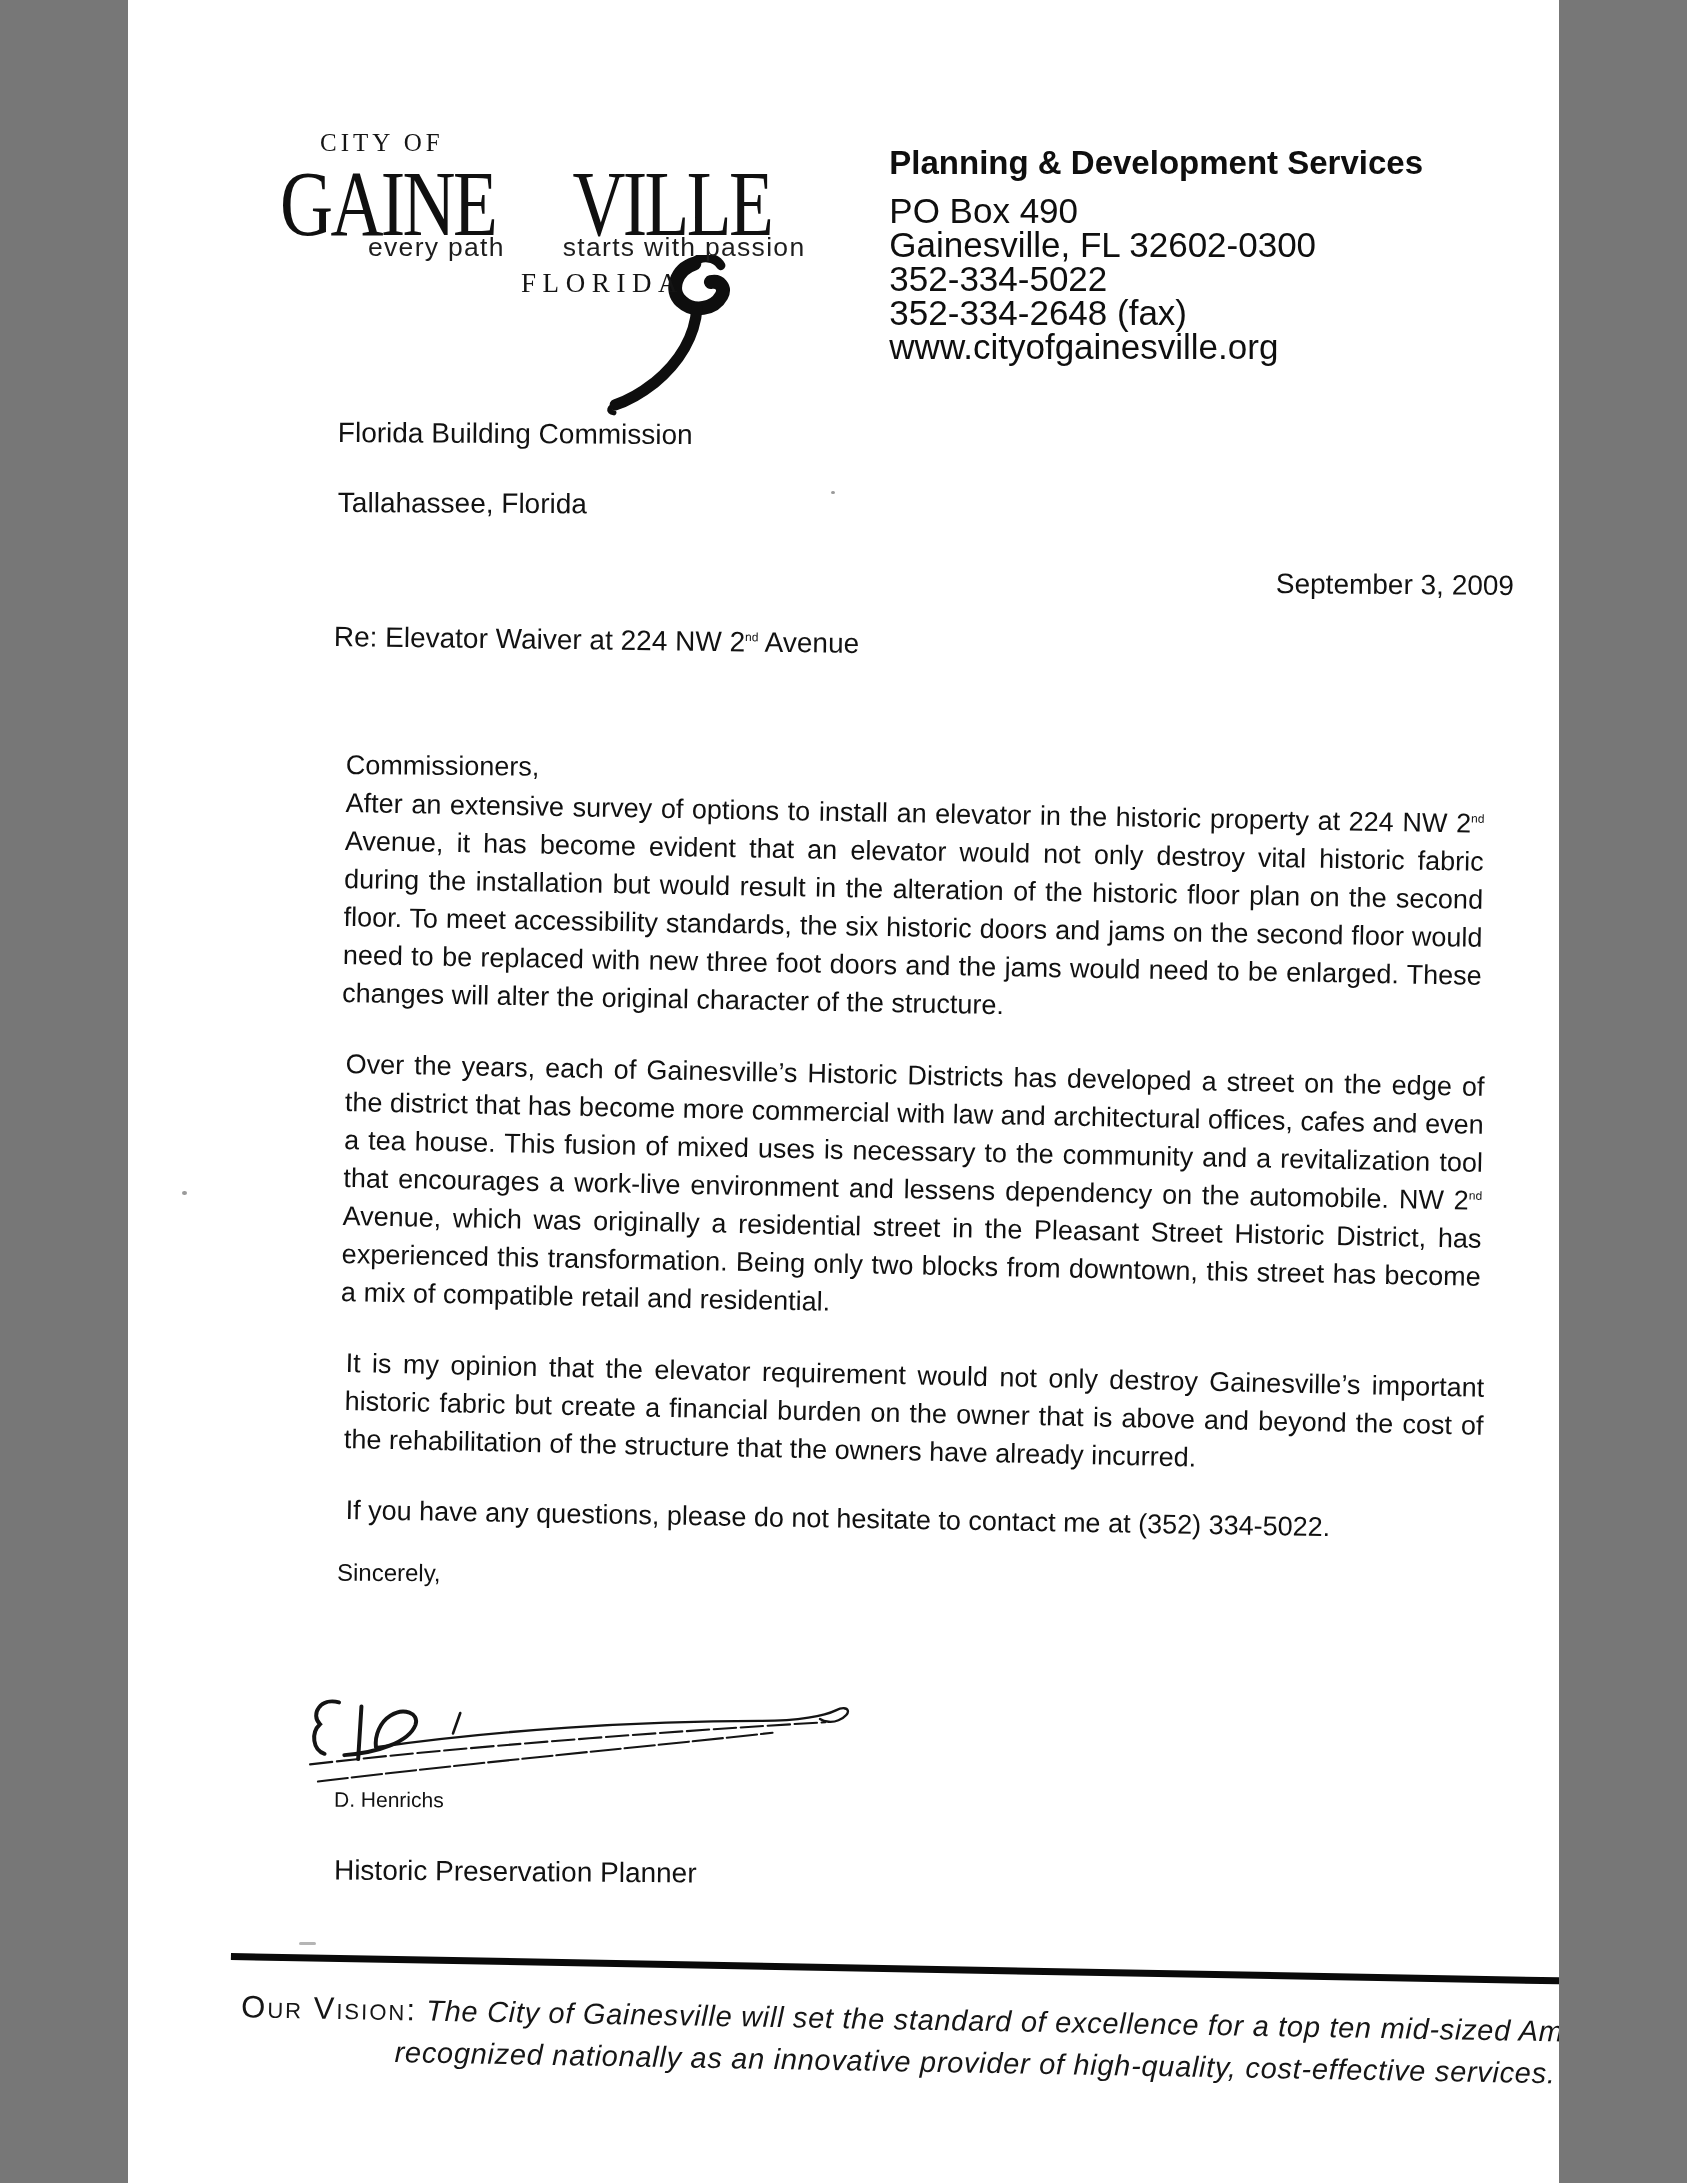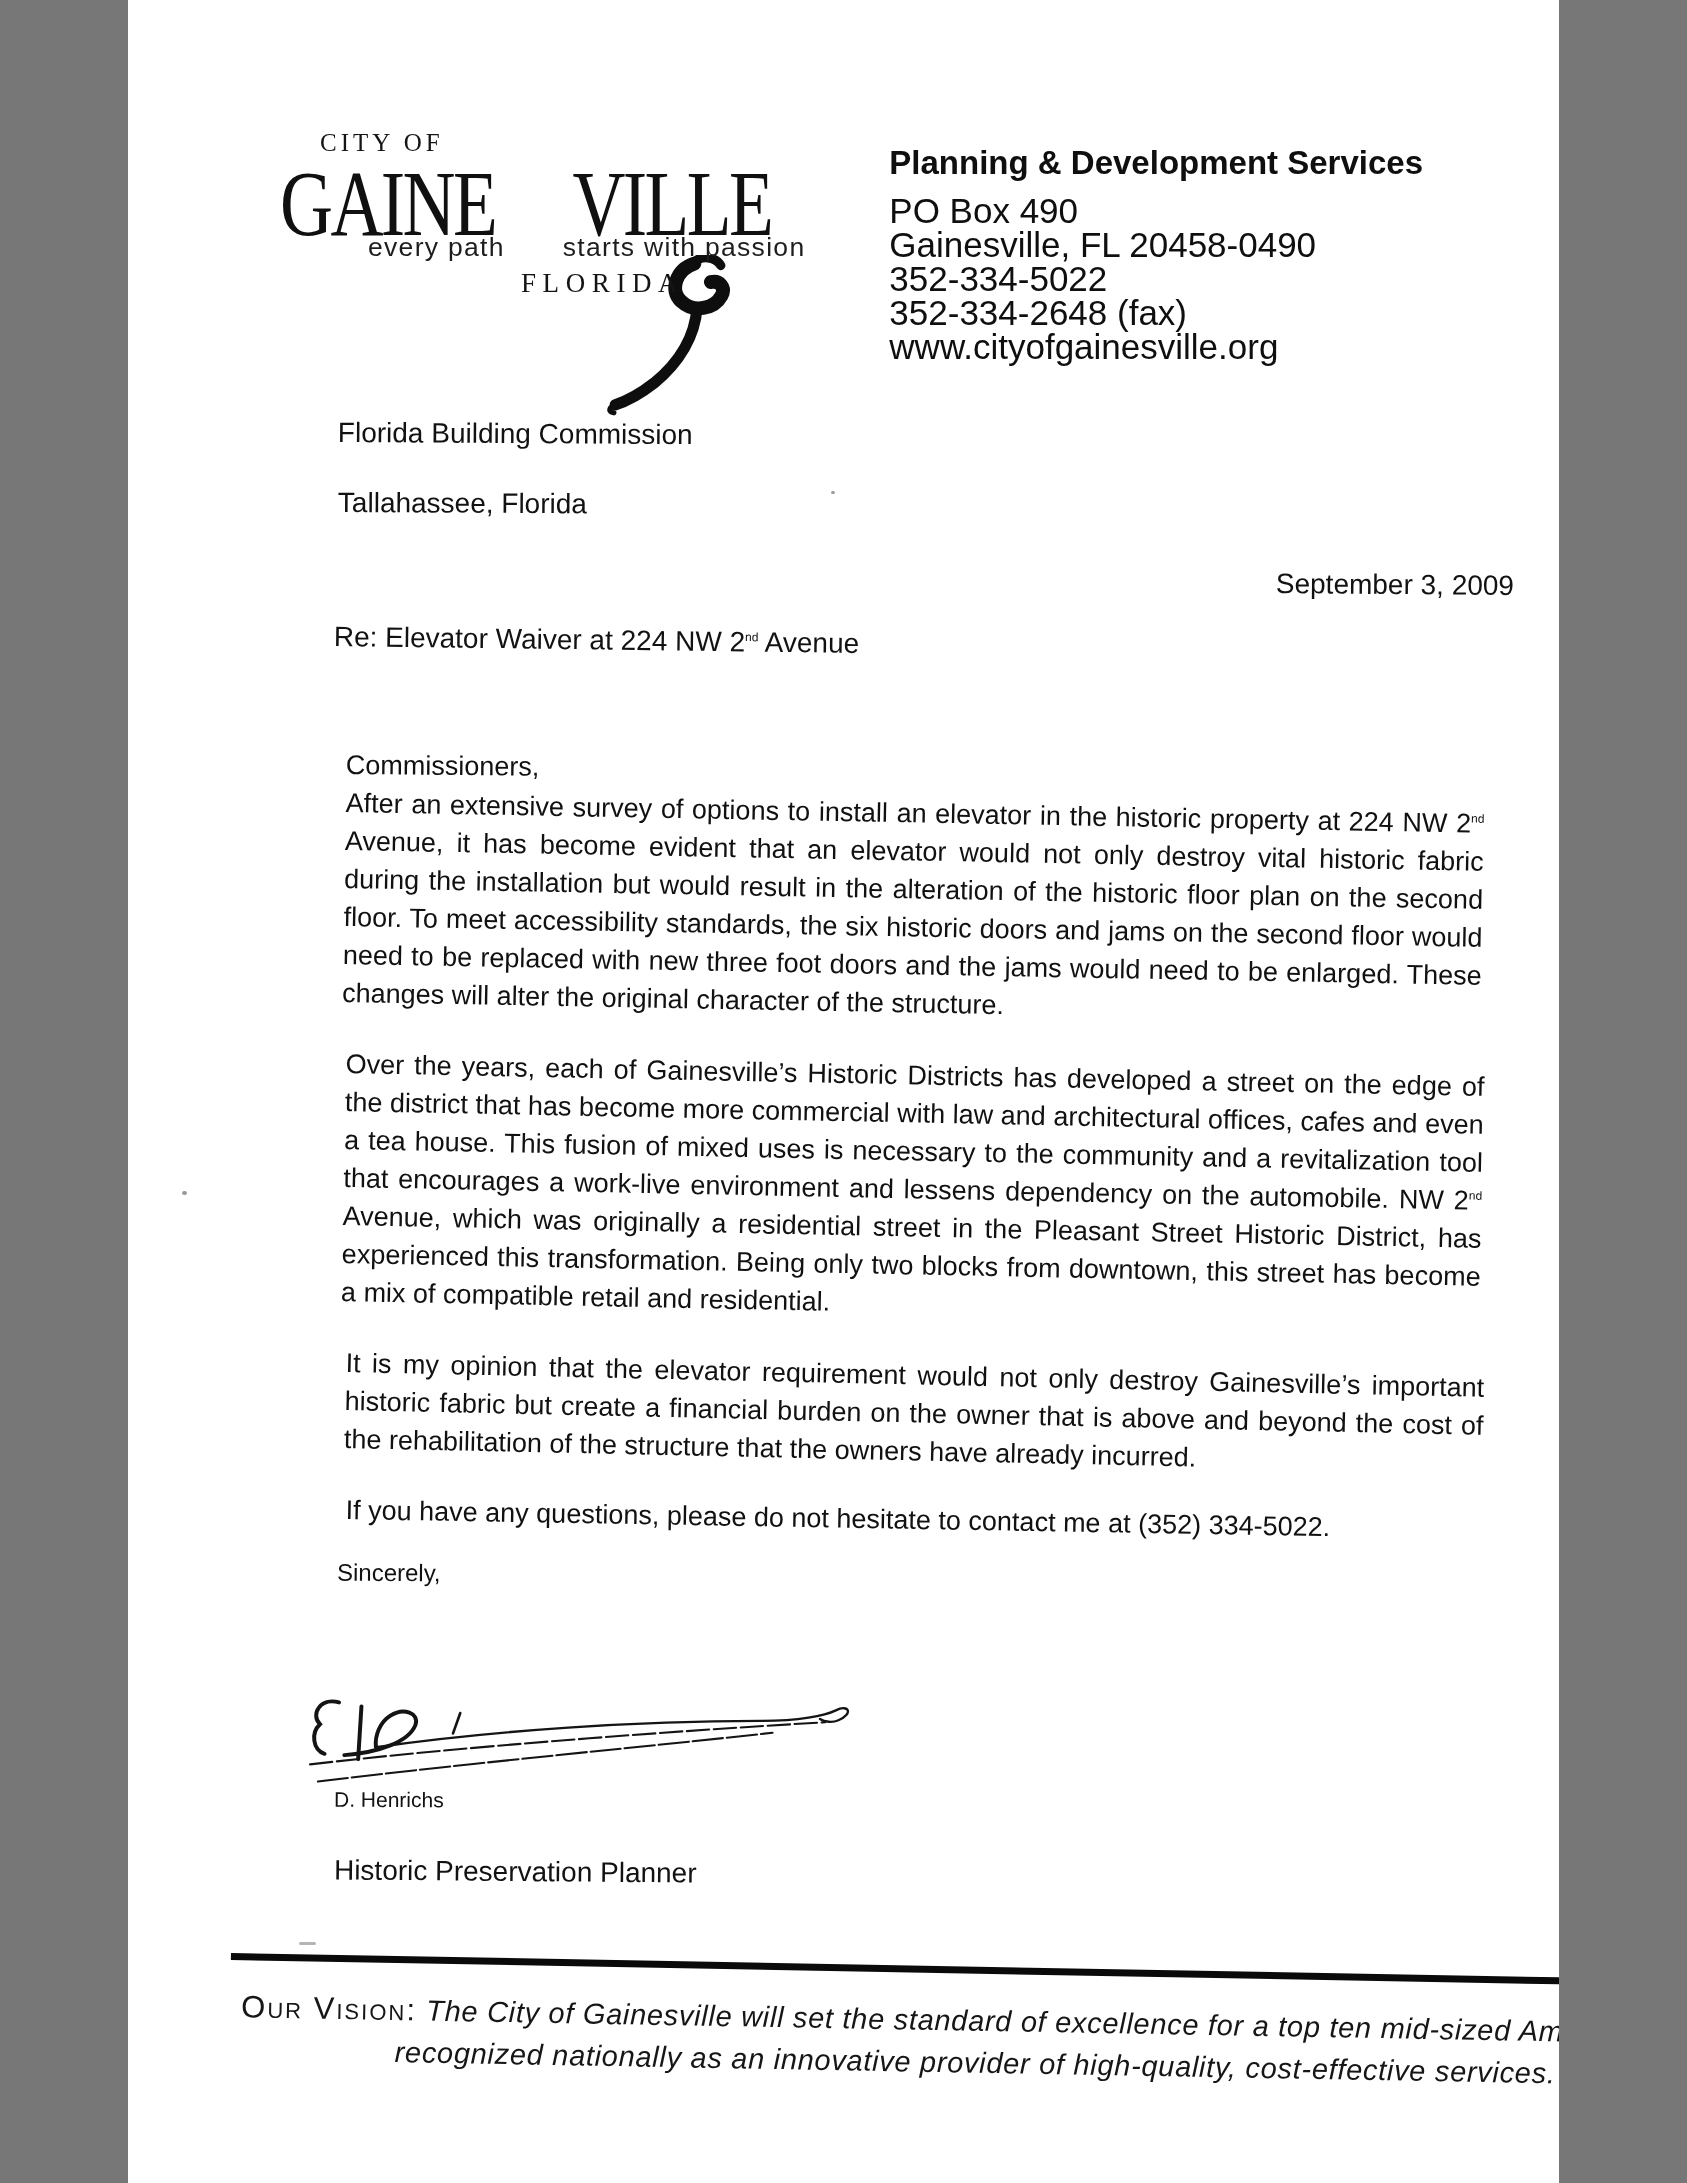--- a/index.html
+++ b/index.html
@@ -85,21 +85,21 @@
       <path d="M 150 80 C 147 122 124 162 85 194 C 62 212 42 222 26 227" fill="none" stroke="#0e0e0e" stroke-width="17" stroke-linecap="round"></path>
       <path d="M 27 227 C 17 231 14 237 24 239" fill="none" stroke="#0e0e0e" stroke-width="8" stroke-linecap="round"></path>
     </svg>
     <div class="logo-tagline"><span>every path</span><span class="tagline-gap"></span><span>starts with passion</span></div>
     <div class="logo-florida">FLORIDA</div>
   </div>
 
   <div class="letterhead">
     <div class="letterhead-title">Planning &amp; Development Services</div>
     <div class="letterhead-line">PO Box 490</div>
-    <div class="letterhead-line">Gainesville, FL 20458-0490</div>
+    <div class="letterhead-line">Gainesville, FL 32602-0300</div>
     <div class="letterhead-line">352-334-5022</div>
     <div class="letterhead-line">352-334-2648 (fax)</div>
     <div class="letterhead-line">www.cityofgainesville.org</div>
   </div>
 
   <div class="recipient-l1">Florida Building Commission</div>
   <div class="recipient-l2">Tallahassee, Florida</div>
 
   <div class="date-line">September 3, 2009</div>
 

